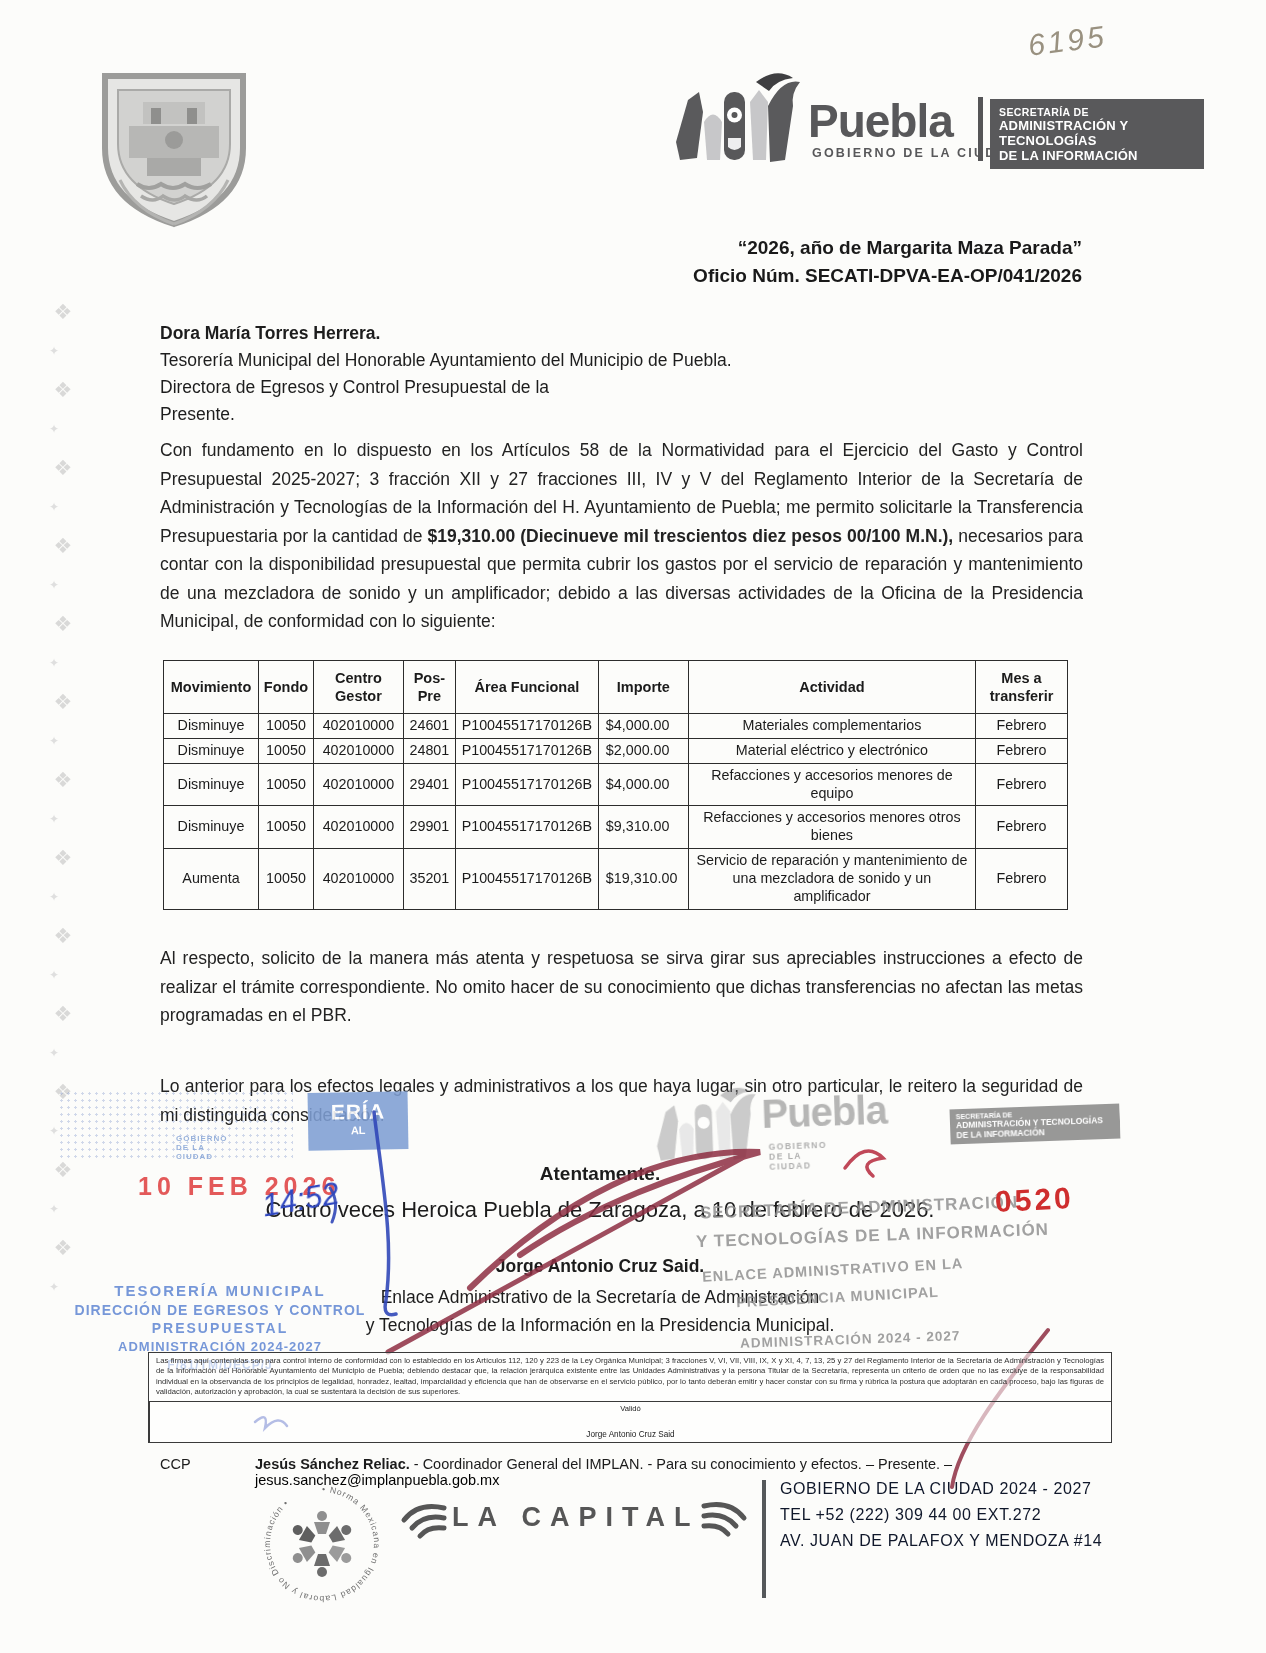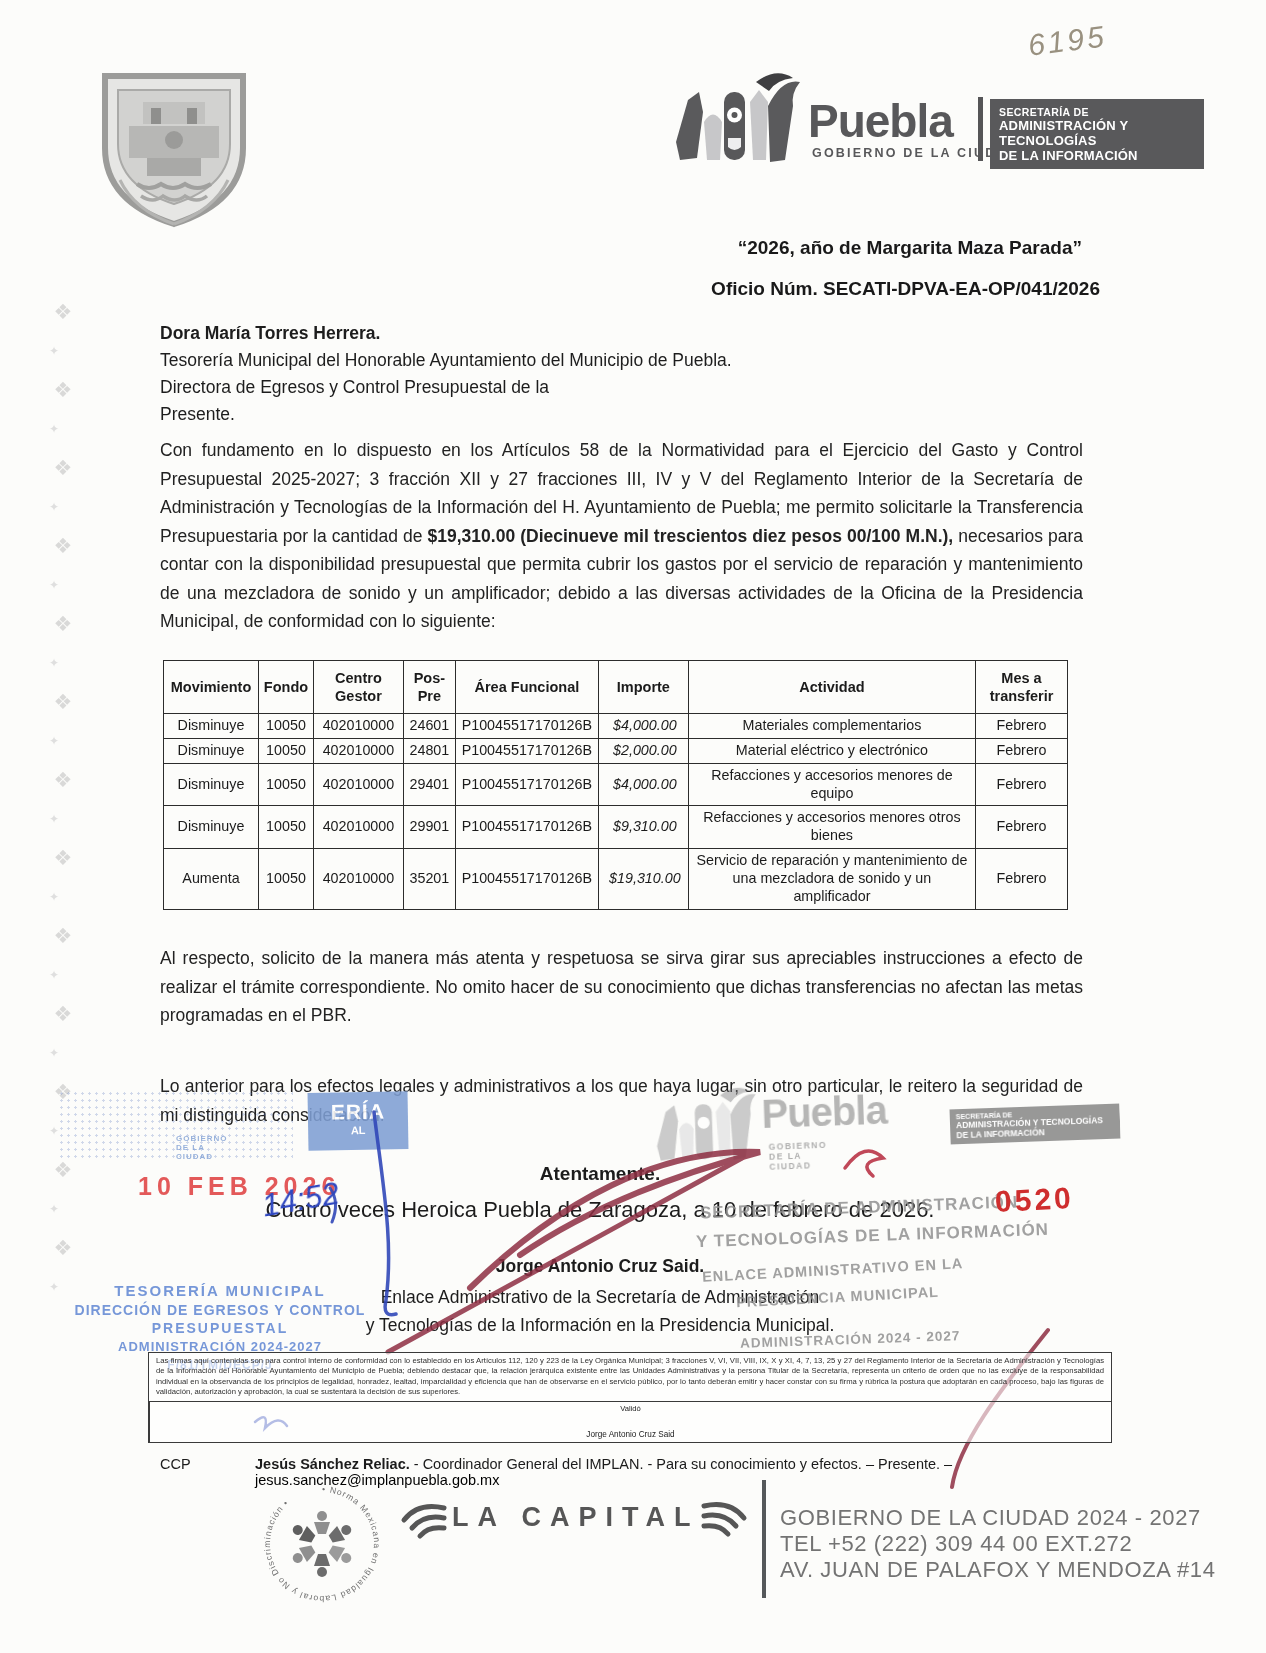--- a/index.html
+++ b/index.html
@@ -16,21 +16,21 @@
   .badge .l1{font-size:10.5px;font-weight:bold;letter-spacing:.4px;}
   .badge .l2,.badge .l3{font-size:13px;font-weight:bold;letter-spacing:.2px;line-height:15px;}
   .folio-pencil{font-size:30px;color:#8f8673;letter-spacing:3px;transform:rotate(-7deg);font-style:italic;opacity:.9;}
   .legend{font-size:19px;font-weight:bold;text-align:right;color:#191919;}
   
   .rcpt{font-size:17.5px;line-height:27px;color:#1d1d1d;}
   
   table.tt{border-collapse:collapse;width:905px;font-size:14.3px;color:#1b1b1b;}
   table.tt th,table.tt td{border:1.6px solid #2c2c2c;text-align:center;padding:3px 4px;line-height:1.25;}
   table.tt th{font-weight:bold;font-size:14.5px;height:46px;}
-  table.tt td:nth-child(6){text-align:center;padding-left:7px;font-style:italic;}
+  table.tt td:nth-child(6){text-align:left;padding-left:7px;}
   
   .center{text-align:center;}
   
   .stamp-red-date{font-size:25px;font-weight:bold;color:#e14b4b;letter-spacing:5px;opacity:.92;}
   .hand-blue{font-size:31px;color:#2f47c0;transform:rotate(-10deg);font-style:italic;}
   .blue-stamp-txt{color:#6b8fd6;font-weight:bold;text-align:center;line-height:18.5px;opacity:.92;}
   .gray-stamp{color:#919191;font-weight:bold;opacity:.85;white-space:nowrap;}
   .red-folio{font-size:30px;font-weight:bold;color:#cf2e2e;letter-spacing:3px;transform:rotate(-3deg);}
   .gpueb{color:#8f8f8f;opacity:.8;font-weight:bold;font-size:40px;letter-spacing:-1px;}
   .mini-badge{background:rgba(88,88,88,.85);color:#fff;width:158px;padding:4px 6px;opacity:.9;}
@@ -43,21 +43,21 @@
   .legal-box{width:962px;border:1.4px solid #3a3a3a;background:rgba(255,255,255,.6);}
   .legal-text{font-size:7.7px;line-height:10.3px;text-align:justify;color:#2e2e2e;padding:3px 7px 4px 7px;}
   .sig-row{display:flex;border-top:1.3px solid #3a3a3a;}
   .sig-col1{width:246px;}
   .sig-col2{flex:1;border-left:1.3px solid #3a3a3a;}
   .sig-h{font-size:7.6px;text-align:center;padding-top:2px;color:#222;}
   .sig-n{font-size:8.2px;text-align:center;margin-top:17px;padding-bottom:3px;color:#222;}
   
   .ccp-line{font-size:14.5px;color:#1b1b1b;}
   .email{color:#000000;}
-  .foot-gray{font-size:22px;color:#737373;letter-spacing:.6px;white-space:nowrap;margin-top:25px;}
+  .foot-gray{font-size:16px;color:#0f172a;letter-spacing:.6px;white-space:nowrap;}
   .capital1{font-size:27px;font-weight:bold;color:#565656;letter-spacing:9px;white-space:nowrap;}
   .capital2{font-size:37px;font-weight:bold;color:#565656;letter-spacing:2.5px;white-space:nowrap;}
   .vbar{width:3.5px;height:118px;background:#55585a;}
   
   .orn-col{display:flex;flex-direction:column;align-items:center;gap:20px;width:44px;}
   .orn-glyph{color:#bdbdbd;opacity:.55;font-size:21px;transform:translateX(5px);}
   .orn-glyph.small{font-size:12px;color:#c9c9c9;transform:translateX(-4px);}
 </style>
 </head>
 <body>
@@ -128,21 +128,21 @@
   <div class="abs brand-word" style="left:808px;top:94px;">Puebla</div>
   <div class="abs brand-sub" style="left:812px;top:146px;">GOBIERNO DE LA CIUDAD</div>
   <div class="abs hdr-bar" style="left:978px;top:97px;"></div>
   <div class="abs badge" style="left:990px;top:99px;">
     <div class="l1">SECRETARÍA DE</div>
     <div class="l2">ADMINISTRACIÓN Y TECNOLOGÍAS</div>
     <div class="l3">DE LA INFORMACIÓN</div>
   </div>
 
   <div class="abs legend" style="left:520px;top:237px;width:562px;">“2026, año de Margarita Maza Parada”</div>
-  <div class="abs legend" style="left:538px;top:265px;width:562px;margin-top:13px;">Oficio Núm. SECATI-DPVA-EA-OP/041/2026</div>
+  <div class="abs legend" style="left:520px;top:265px;width:562px;">Oficio Núm. SECATI-DPVA-EA-OP/041/2026</div>
 
   <div class="abs rcpt" style="left:160px;top:320px;width:840px;">
     <div class="b">Dora María Torres Herrera.</div>
     <div>Tesorería Municipal del Honorable Ayuntamiento del Municipio de Puebla.</div>
     <div>Directora de Egresos y Control Presupuestal de la</div>
     <div>Presente.</div>
   </div>
 
   <div class="abs jtxt" style="left:160px;top:436px;width:923px;">
     <span>Con fundamento en lo dispuesto en los Artículos 58 de la Normatividad para el Ejercicio del Gasto y Control Presupuestal 2025-2027; 3 fracción XII y 27 fracciones III, IV y V del Reglamento Interior de la Secretaría de Administración y Tecnologías de la Información del H. Ayuntamiento de Puebla; me permito solicitarle la Transferencia Presupuestaria por la cantidad de </span><span class="b">$19,310.00 (Diecinueve mil trescientos diez pesos 00/100 M.N.),</span><span> necesarios para contar con la disponibilidad presupuestal que permita cubrir los gastos por el servicio de reparación y mantenimiento de una mezcladora de sonido y un amplificador; debido a las diversas actividades de la Oficina de la Presidencia Municipal, de conformidad con lo siguiente:</span>

